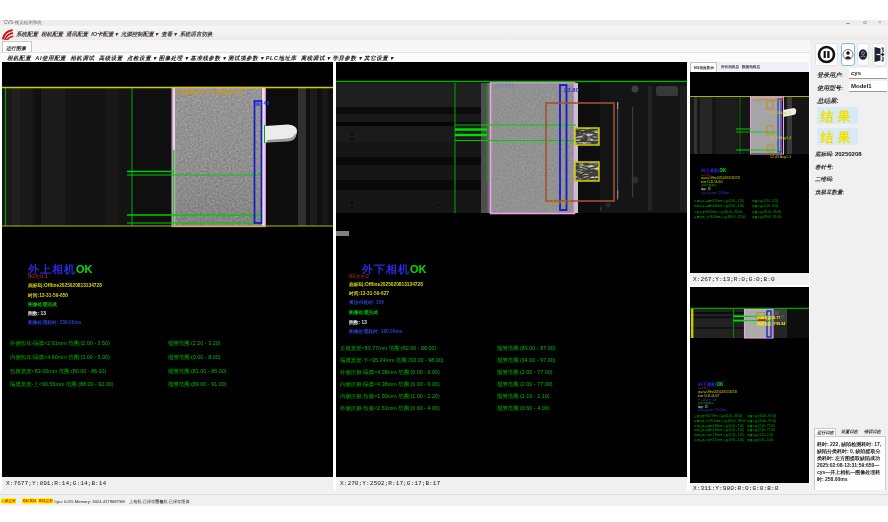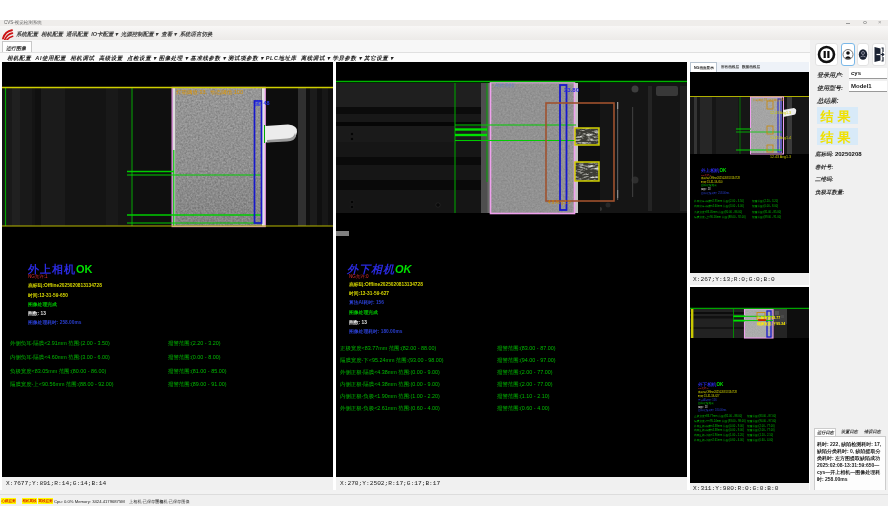--- a/index.html
+++ b/index.html
@@ -212,21 +212,21 @@
     <rect x="239" y="100" width="24" height="19" filter="url(#foil)" opacity="0.85"></rect>
     <rect x="239" y="66" width="24" height="17" fill="none" stroke="#d0d000" stroke-width="1.5"></rect>
     <rect x="239" y="100" width="24" height="19" fill="none" stroke="#d0d000" stroke-width="1.5"></rect>
     <text x="212" y="142" font-size="4.5" fill="#cc8800">4.9 Avg:1.9</text>
 
     <rect x="0" y="169" width="13" height="5" fill="#808080"></rect>
   </svg>
   <div class="t" style="left:159px;top:20px;font-size:5px;color:#7080c0;">AI检测框</div>
   <div class="t" style="left:228px;top:25px;font-size:6px;color:#2a2ae0;font-weight:bold;">23.80</div>
 
-  <div class="cam-title" style="left:11px;top:200px;font-style:italic;">外下相机<b>OK</b></div>
+  <div class="cam-title" style="left:26px;top:200px;">外下相机<b>OK</b></div>
   <div class="t red" style="left:13px;top:212px;font-size:4.5px;">NG允许:0</div>
   <div class="t yel" style="left:13px;top:219px;font-size:4.8px;font-weight:bold;">底标码:Offline2025020813134728</div>
   <div class="t yel" style="left:13px;top:228px;font-size:4.8px;font-weight:bold;">时间:13-31-59-627</div>
   <div class="t blu" style="left:13px;top:237px;font-size:4.8px;font-weight:bold;">算法AI耗时: 156</div>
   <div class="t grn" style="left:13px;top:247px;font-size:4.8px;font-weight:bold;">图像处理完成</div>
   <div class="t wht" style="left:13px;top:257px;font-size:4.8px;font-weight:bold;">圈数: 13</div>
   <div class="t blu" style="left:13px;top:266px;font-size:4.8px;font-weight:bold;">图像处理耗时: 180.00ms</div>
 
   <div class="row" style="left:4px;top:283px;">正极宽度&lt;83.77mm 范围:(82.00 - 88.00)</div>
   <div class="row" style="left:161px;top:283px;">报警范围:(83.00 - 87.00)</div>

